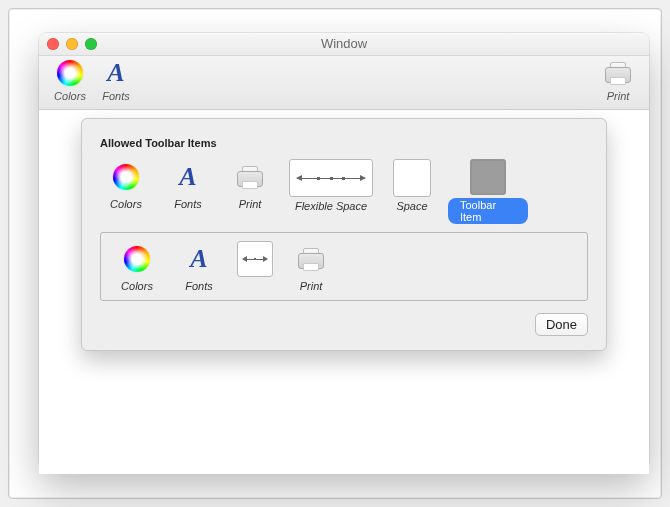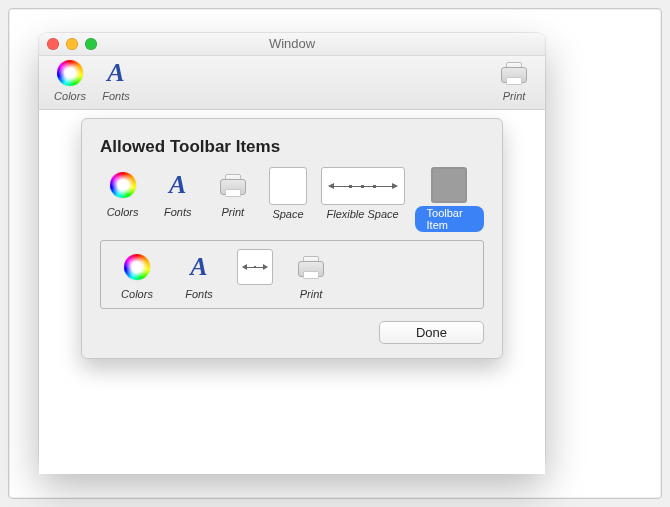--- a/index.html
+++ b/index.html
@@ -1,46 +1,46 @@
 <!DOCTYPE html>
 <html><head>
 <meta charset="utf-8">
 <style>
   html,body{margin:0;padding:0;width:670px;height:507px;background:#f0f0f0;font-family:-apple-system,"Helvetica Neue",Helvetica,Arial,sans-serif;font-size:12px;color:#222;}
   .outer-pane{position:absolute;left:8px;top:8px;right:8px;bottom:8px;border:1px solid #c9c9c9;background:#fff;border-radius:4px;box-shadow:inset 0 0 0 1px #eee;}
-  .window{position:absolute;left:30px;top:24px;width:506px;height:436px;background:#fff;border-radius:8px;box-shadow:0 18px 40px rgba(0,0,0,.28),0 0 0 1px rgba(0,0,0,.08);}
+  .window{position:absolute;left:30px;top:24px;width:610px;height:436px;background:#fff;border-radius:8px;box-shadow:0 18px 40px rgba(0,0,0,.28),0 0 0 1px rgba(0,0,0,.08);}
   .titlebar{height:22px;border-top-left-radius:8px;border-top-right-radius:8px;background:linear-gradient(#f7f7f7,#eaeaea);border-bottom:1px solid #d8d8d8;position:relative;text-align:center;line-height:22px;font-size:13px;color:#6a6a6a;}
   .traffic{position:absolute;left:8px;top:5px;display:flex;gap:7px;}
   .tl{width:12px;height:12px;border-radius:50%;box-shadow:inset 0 0 0 .5px rgba(0,0,0,.25);}
   .tl.red{background:#ff5f57;}
   .tl.yel{background:#febc2e;}
   .tl.grn{background:#28c840;}
   .toolbar{height:50px;background:linear-gradient(#f4f4f4,#e7e7e7);border-bottom:1px solid #cfcfcf;display:flex;align-items:flex-start;padding:3px 8px 0 8px;}
   .tb-item{display:flex;flex-direction:column;align-items:center;width:46px;font-size:11px;color:#555;}
   .tb-item .ic{width:28px;height:28px;display:flex;align-items:center;justify-content:center;}
   .spacer{flex:1;}
   .content{position:relative;height:calc(100% - 72px);background:#fff;}
   .sheet{position:absolute;left:42px;right:42px;top:8px;background:#eeeeee;border:1px solid #c7c7c7;border-radius:6px;box-shadow:0 10px 22px rgba(0,0,0,.22);padding:16px 18px 14px 18px;}
-  .sec-title{font-weight:bold;font-size:17px;margin:2px 0 10px 0;}
+  .sec-title{font-weight:bold;font-size:11px;margin:2px 0 10px 0;}
   .row{display:flex;gap:10px;margin-bottom:8px;}
   .cell{display:flex;flex-direction:column;align-items:center;width:52px;font-size:11px;color:#333;}
   .cell.wide{width:90px;}
   .cell .box{width:36px;height:36px;display:flex;align-items:center;justify-content:center;border-radius:3px;}
   .outline{border:1px solid #b9b9b9;background:#fff;}
   .flex-outline{display:flex;align-items:center;justify-content:center;border:1px solid #b9b9b9;background:#fff;width:82px;height:36px;border-radius:3px;}
   .arrow-line{width:68px;height:1px;background:#666;position:relative;}
   .arrow-line:before,.arrow-line:after{content:"";position:absolute;top:-3px;width:0;height:0;border-top:3.5px solid transparent;border-bottom:3.5px solid transparent;}
   .arrow-line:before{left:-1px;border-right:6px solid #666;}
   .arrow-line:after{right:-1px;border-left:6px solid #666;}
   .arrow-line .dot{position:absolute;width:3px;height:3px;background:#666;top:-1px;}
   .sel-box{width:36px;height:36px;border-radius:3px;background:#9d9d9d;box-shadow:0 0 0 2px rgba(0,0,0,.05) inset;}
   .sel-label{background:#3b82f6;color:#fff;border-radius:8px;padding:1px 12px;margin-top:3px;font-size:11px;}
   .default-box{border:1.5px solid #b6b6b6;border-radius:3px;background:#eee;padding:8px 10px;display:flex;gap:10px;}
   .done-row{display:flex;justify-content:flex-end;margin-top:12px;}
-  .done-btn{background:linear-gradient(#ffffff,#f2f2f2);border:1px solid #bcbcbc;border-radius:5px;padding:3px 36px;font-size:13px;color:#222;box-shadow:0 1px 0 #fff inset;}
+  .done-btn{background:linear-gradient(#ffffff,#f2f2f2);border:1px solid #bcbcbc;border-radius:5px;padding:3px 10px;font-size:13px;color:#222;box-shadow:0 1px 0 #fff inset;}
   .lbl{margin-top:3px;white-space:nowrap;font-style:italic;}
   .font-A{font-family:"Times New Roman",serif;font-style:italic;font-weight:bold;font-size:26px;color:#2a4aa8;line-height:1;}
   
   .cw{width:26px;height:26px;border-radius:50%;background:conic-gradient(red,orange,yellow,lime,cyan,blue,magenta,red);position:relative;box-shadow:0 0 1px rgba(0,0,0,.35);}
   .cw:after{content:"";position:absolute;inset:0;border-radius:50%;background:radial-gradient(circle,#fff 0 28%,rgba(255,255,255,0) 62%);}
   
   .printer{width:28px;height:24px;position:relative;}
   .printer .body{position:absolute;left:1px;right:1px;bottom:2px;height:14px;background:linear-gradient(#e8e8e8,#d2d2d2);border:1px solid #aaa;border-radius:3px;}
   .printer .top{position:absolute;left:6px;right:6px;top:1px;height:8px;background:linear-gradient(#fafafa,#e6e6e6);border:1px solid #bbb;border-radius:2px 2px 0 0;}
   .printer .slot{position:absolute;left:6px;right:6px;bottom:0;height:6px;background:#fff;border:1px solid #c9c9c9;border-radius:1px;}
@@ -112,33 +112,33 @@
           <div class="cell">
             <div class="box">
                 <div class="printer">
                   <div class="top"></div>
                   <div class="body"></div>
                   <div class="slot"></div>
                 </div>
               </div>
             <span class="lbl">Print</span>
           </div>
-          <div class="cell">
-            <div class="box outline"></div>
-            <span class="lbl">Space</span>
-          </div>
           <div class="cell wide">
             <div class="flex-outline">
               <div class="arrow-line">
                   <span class="dot" style="left:30%"></span>
                   <span class="dot" style="left:48%"></span>
                   <span class="dot" style="left:66%"></span>
                 </div>
             </div>
             <span class="lbl">Flexible Space</span>
+          </div>
+          <div class="cell">
+            <div class="box outline"></div>
+            <span class="lbl">Space</span>
           </div>
           <div class="cell wide" style="width:80px">
             <div class="sel-box"></div>
             <span class="sel-label">Toolbar Item</span>
           </div>
         </div>
 
 
         <div class="default-box">
           <div class="cell">

